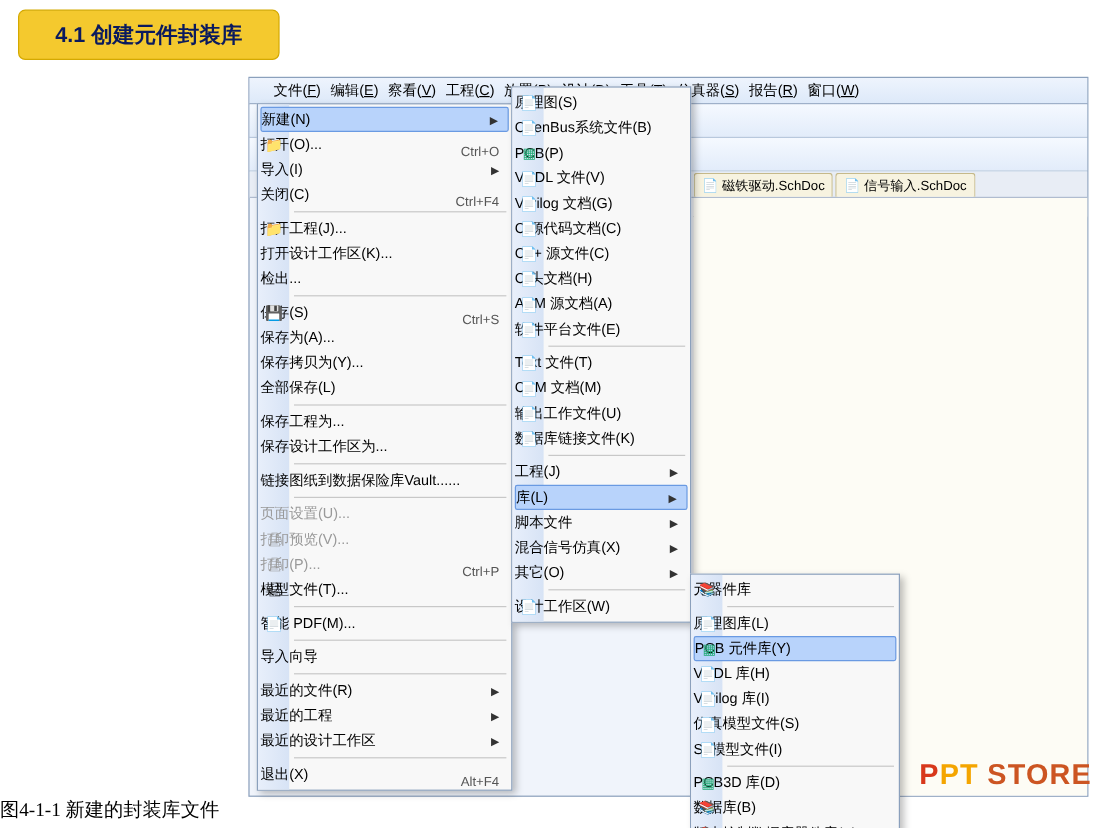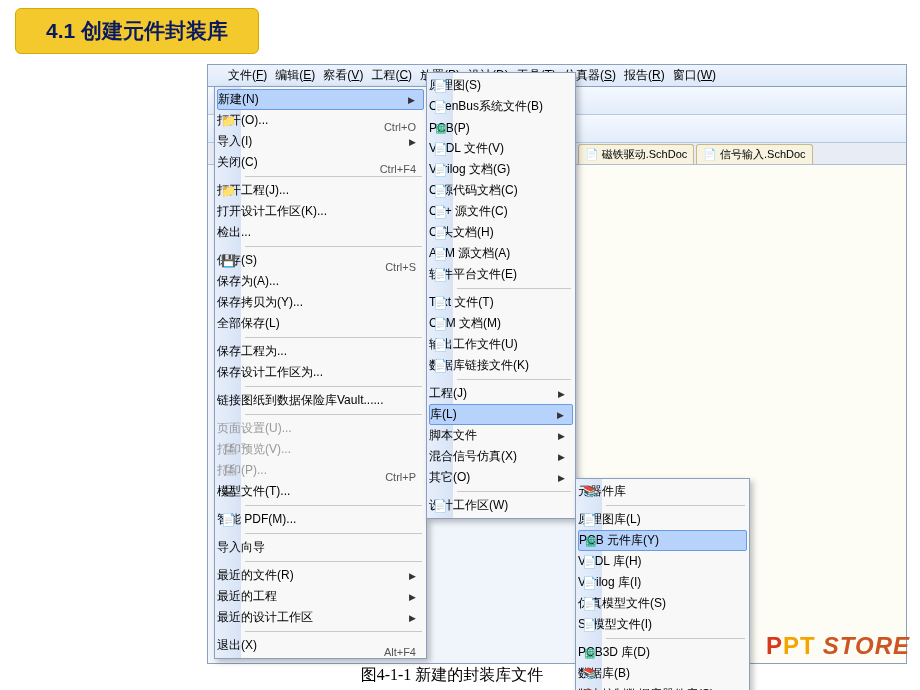--- a/index.html
+++ b/index.html
@@ -1,21 +1,21 @@
 <!DOCTYPE html>
 <html><head>
 <meta charset="utf-8">
 <style>
 * { margin: 0; padding: 0; box-sizing: border-box; font-family: "Microsoft YaHei", Tahoma, sans-serif; }
 body { background: #fff; width: 920px; height: 690px; overflow: hidden; position: relative; }
 
 .slide-title {
   position: absolute; top: 8px; left: 15px;
   background: #f4c92e; border: 1px solid #d4a900; border-radius: 6px;
-  padding: 8px 30px; font-size: 21px; font-weight: bold; color: #0a1a5e;
+  padding: 8px 30px; font-size: 18px; font-weight: bold; color: #0a1a5e;
   font-family: "SimHei", sans-serif;
 }
 
 .app-area {
   position: absolute; top: 64px; left: 207px; width: 700px; height: 600px;
   border: 1px solid #8ba0bc; background: #f0f4fb;
 }
 
 .menubar {
   height: 22px; background: linear-gradient(#eef4fd, #dde9f9);
@@ -75,21 +75,21 @@
   position: absolute; left: 4px; width: 16px; height: 16px;
   display: flex; align-items: center; justify-content: center; font-size: 12px;
 }
 
 #menu1 { top: 86px; left: 214px; width: 213px; }
 #menu2 { top: 72px; left: 426px; width: 150px; }
 #menu3 { top: 478px; left: 575px; width: 175px; }
 
 .caption {
   position: absolute; bottom: 4px; left: 0; right: 16px;
-  text-align: center; font-size: 16px; font-family: "SimSun", serif;
+  font-size: 16px; font-family: "SimSun", serif;
 }
 
 .watermark {
   position: absolute; right: 10px; bottom: 30px;
   font-family: "Comic Sans MS", cursive; font-weight: bold; font-size: 24px;
   color: #d8381b; letter-spacing: 1px;
 }
 .watermark .o { color:#f4a500;margin-top:36px; }
 
 .mi-icon-folder::before { content:"📁"; font-size:12px; }
@@ -378,14 +378,14 @@
     </div>
     <div class="menu-item">
       <span class="micon mi-icon-lib"></span>
       <span class="label">版本控制数据库器件库(S)</span>
     </div>
   </div>
 
 <div class="caption">图4-1-1  新建的封装库文件</div>
 
 <div class="watermark">
-  <span>P</span><span class="o">PT</span> <span style="color:#c52;font-style:italic;">STORE</span>
+  <span>P</span><span class="o">PT</span> <span style="color:#c52;">STORE</span>
 </div>
 
 </body></html>

